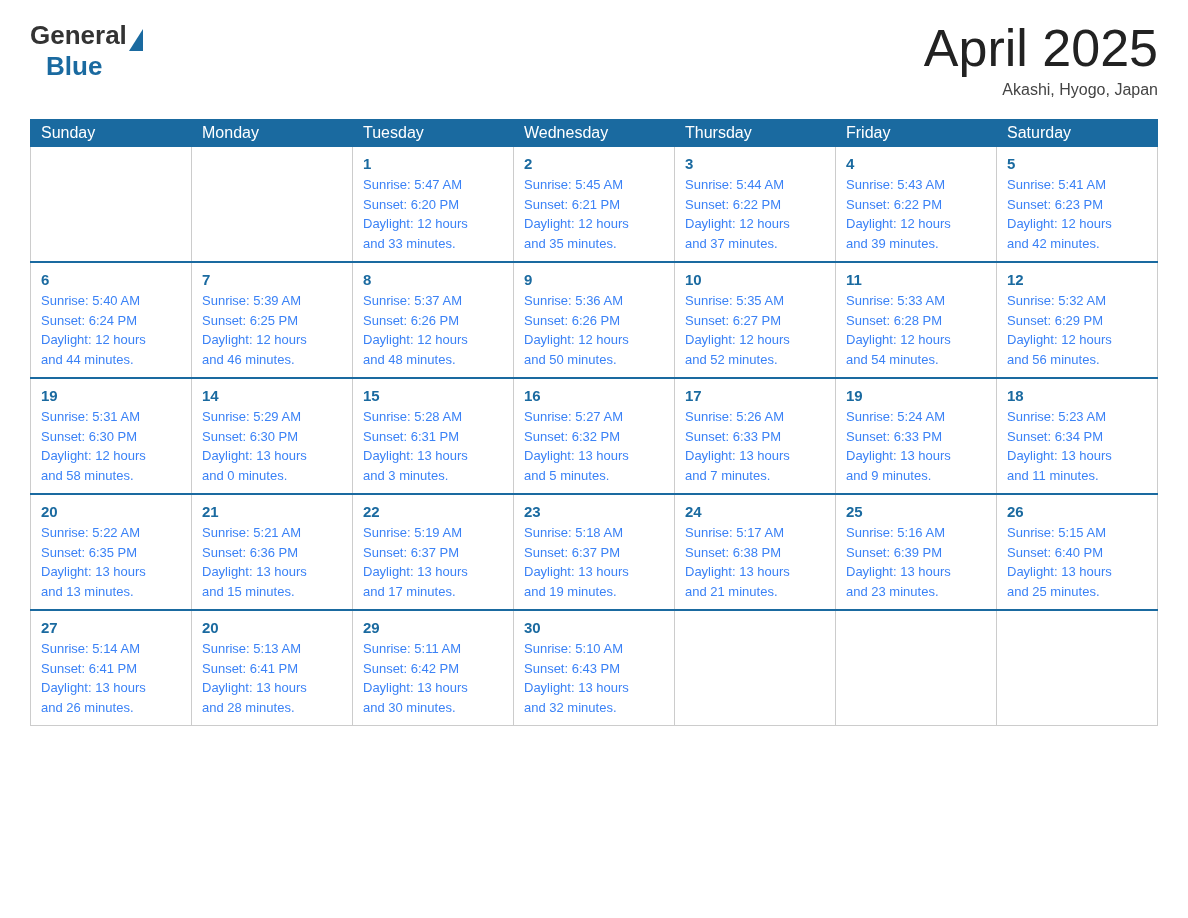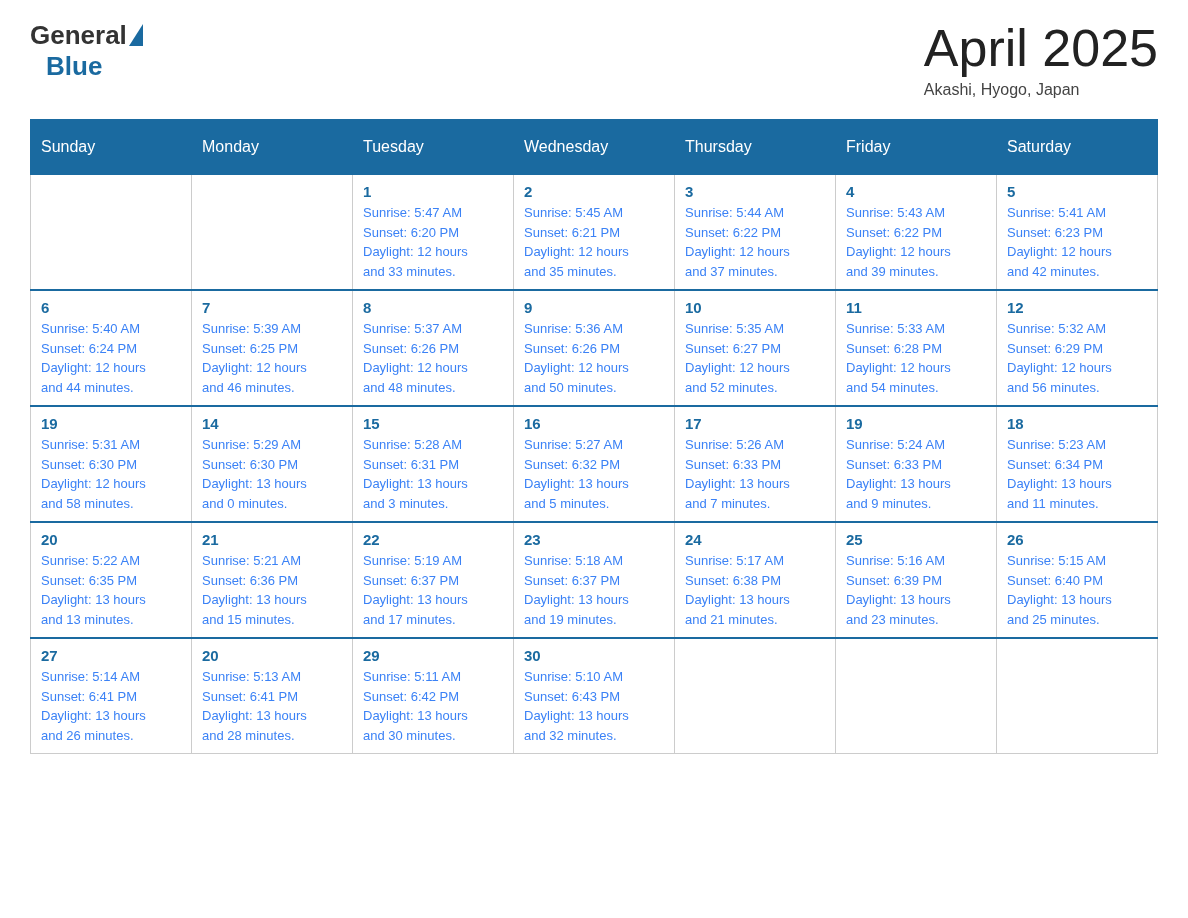--- a/index.html
+++ b/index.html
@@ -16,21 +16,21 @@
       align-items: flex-start;
       margin-bottom: 20px;
     }
     .logo {
       display: flex;
       flex-direction: column;
       align-items: flex-start;
     }
     .logo-top {
       display: flex;
-      align-items: flex-start;
+      align-items: flex-end;
     }
     .logo-general {
       font-size: 26px;
       font-weight: bold;
       color: #333;
     }
     .logo-triangle {
       width: 0;
       height: 0;
       border-left: 14px solid transparent;
@@ -38,21 +38,21 @@
       margin-left: 2px;
       margin-top: 4px;
     }
     .logo-blue {
       font-size: 26px;
       font-weight: bold;
       color: #1a6aa0;
       margin-left: 16px;
     }
     .title-section {
-      text-align: left;
+      text-align: right;
     }
     .month-title {
       font-size: 52px;
       font-weight: normal;
       color: #222;
       line-height: 1.1;
     }
     .location {
       font-size: 16px;
       color: #444;
@@ -61,21 +61,21 @@
     .calendar {
       width: 100%;
       border-collapse: collapse;
       border: 1px solid #aaa;
     }
     .calendar th {
       background-color: #1a6aa0;
       color: #fff;
       font-size: 16px;
       font-weight: normal;
-      padding: 18px 10px;
+      padding: 4px 10px;
       text-align: left;
       border: 1px solid #1a6aa0;
     }
     .calendar td {
       vertical-align: top;
       padding: 8px 10px;
       border: 1px solid #ccc;
       width: 14.28%;
       min-height: 110px;
       font-size: 13px;

